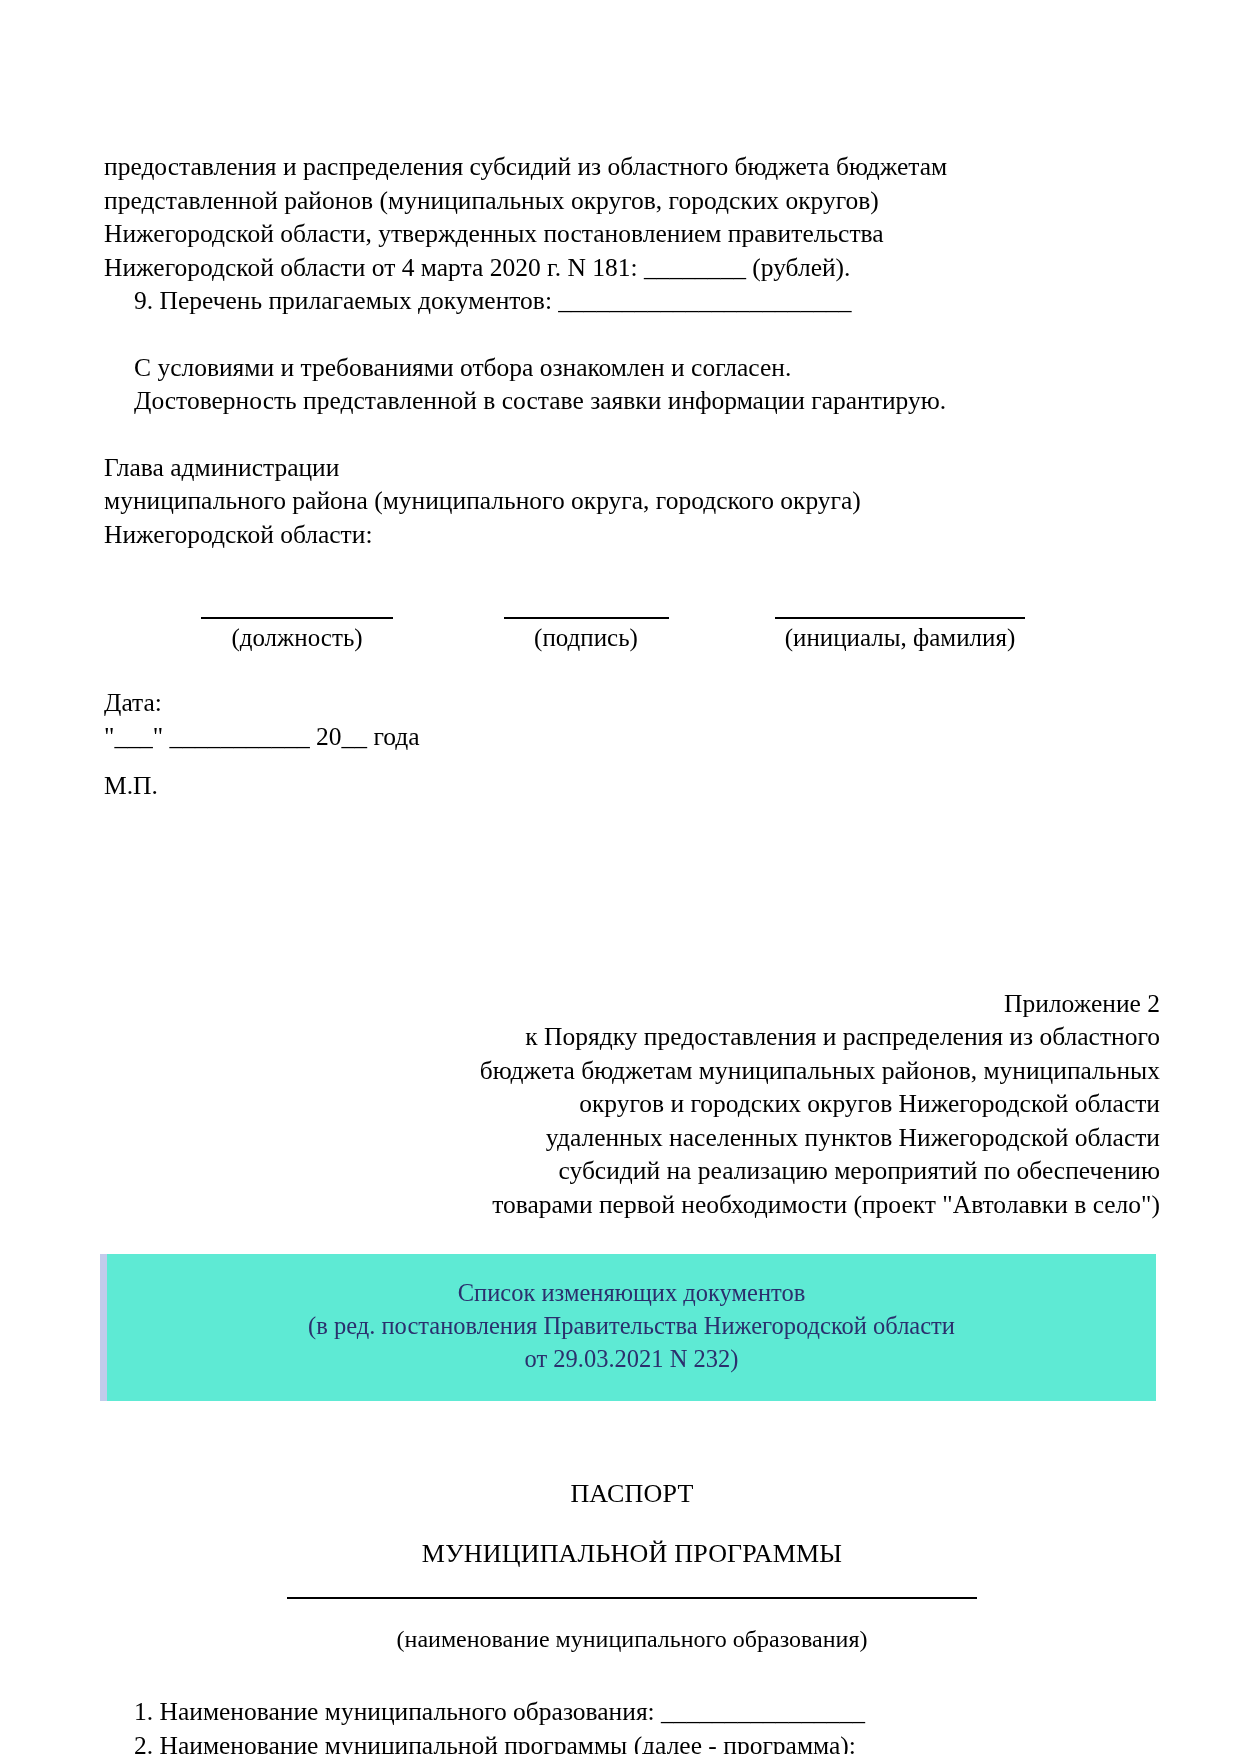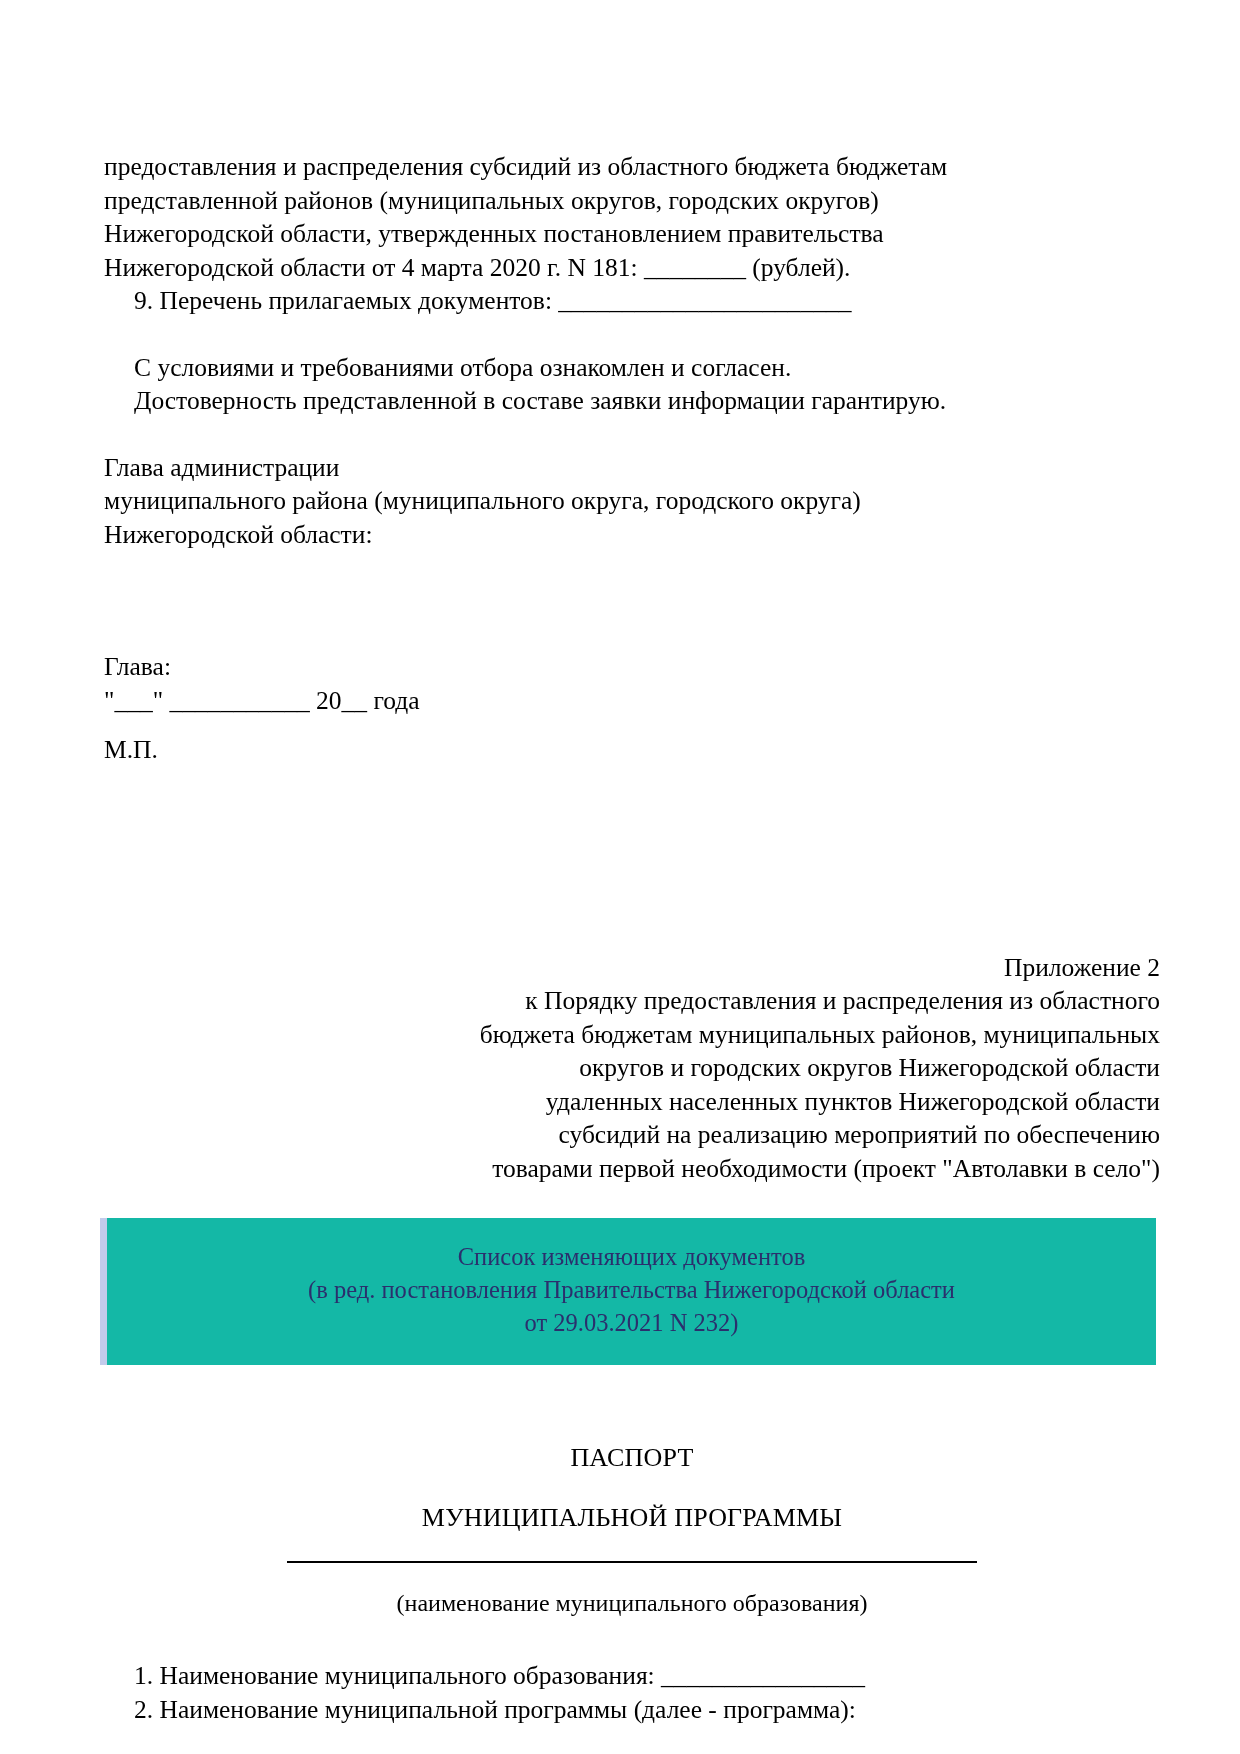--- a/index.html
+++ b/index.html
@@ -77,21 +77,21 @@
 
   
   .appendix {
     text-align: right;
     font-size: 25.5px;
     line-height: 33.5px;
   }
 
   
   .notice {
-    background: #14b8a6;
+    background: #5eead4;
     border-left: 7px solid #c3cbeb;
     box-sizing: border-box;
     padding: 22px 20px 26px 20px;
     margin: 0;
     width: 1056px;
     position: relative;
     left: -4px;
   }
   .notice p {
     margin: 0;
@@ -143,24 +143,38 @@
     <p class="p indent">Достоверность представленной в составе заявки информации гарантирую.</p>
 
     <div class="spacer-md"></div>
 
     <p class="p">Глава администрации</p>
     <p class="p">муниципального района (муниципального округа, городского округа)</p>
     <p class="p">Нижегородской области:</p>
 
     <div class="spacer-xl"></div>
 
-
-    <div class="spacer-md"></div>
-
-    <p class="p">Глава:</p>
+    <div class="sig-row">
+      <div class="sig-cell sig-1">
+        <div class="rule"></div>
+        <div class="cap">(должность)</div>
+      </div>
+      <div class="sig-cell sig-2">
+        <div class="rule"></div>
+        <div class="cap">(подпись)</div>
+      </div>
+      <div class="sig-cell sig-3">
+        <div class="rule"></div>
+        <div class="cap">(инициалы, фамилия)</div>
+      </div>
+    </div>
+
+    <div class="spacer-md"></div>
+
+    <p class="p">Дата:</p>
     <p class="p">"___" ___________ 20__ года</p>
 
     <div class="spacer-sm"></div>
 
     <p class="p">М.П.</p>
 
     <div class="spacer-huge"></div>
     <div class="spacer-xl"></div>
 
     <div class="appendix">

